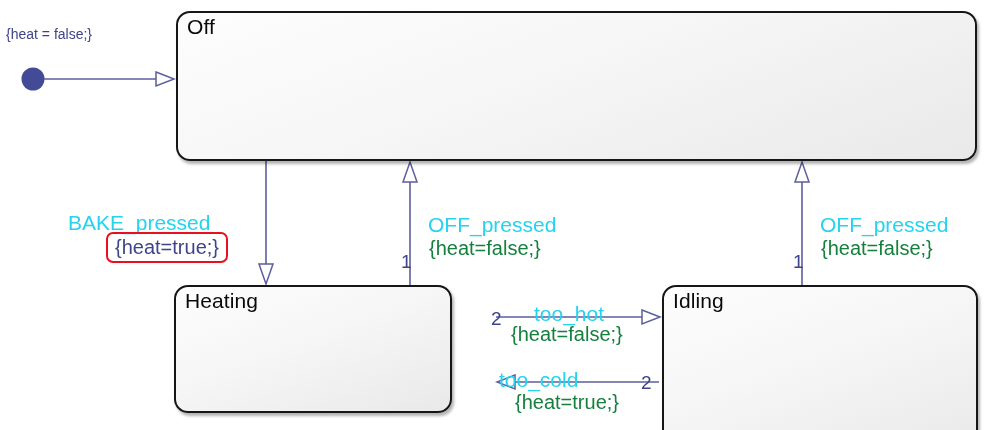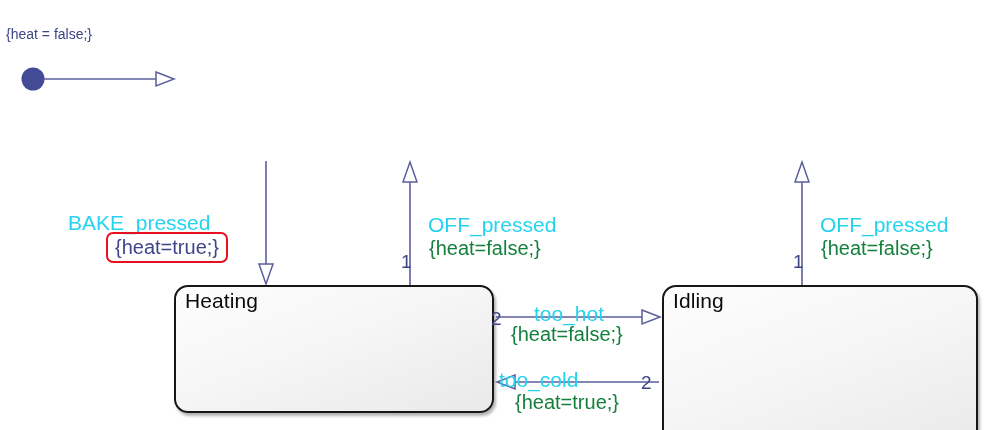--- a/index.html
+++ b/index.html
@@ -116,22 +116,25 @@
       <line x1="496" y1="317" x2="658" y2="317" stroke="#5b5f9b" stroke-width="1.6"></line>
       <polygon points="642,310 660,317 642,324" fill="#ffffff" stroke="#5b5f9b" stroke-width="1.5"></polygon>
     </g>
 
     <g>
       <line x1="659" y1="382" x2="499" y2="382" stroke="#5b5f9b" stroke-width="1.6"></line>
       <polygon points="515,375 497,382 515,389" fill="#ffffff" stroke="#5b5f9b" stroke-width="1.5"></polygon>
     </g>
   </svg>
 
+  <div class="state-box" style="left:176px; top:11px; width:801px; height:150px;">
+    <span class="state-label">Off</span>
+  </div>
 
-  <div class="state-box" style="left:174px; top:285px; width:320px; height:128px;">
+  <div class="state-box" style="left:174px; top:285px; width:278px; height:128px;">
     <span class="state-label">Heating</span>
   </div>
 
   <div class="state-box" style="left:662px; top:285px; width:316px; height:168px;">
     <span class="state-label">Idling</span>
   </div>
 
   <span class="lbl lbl-action-spaced" style="left:6px; top:27px;">{heat = false;}</span>
 
   <span class="lbl lbl-event" style="left:68px; top:194px;">BAKE_pressed</span>

